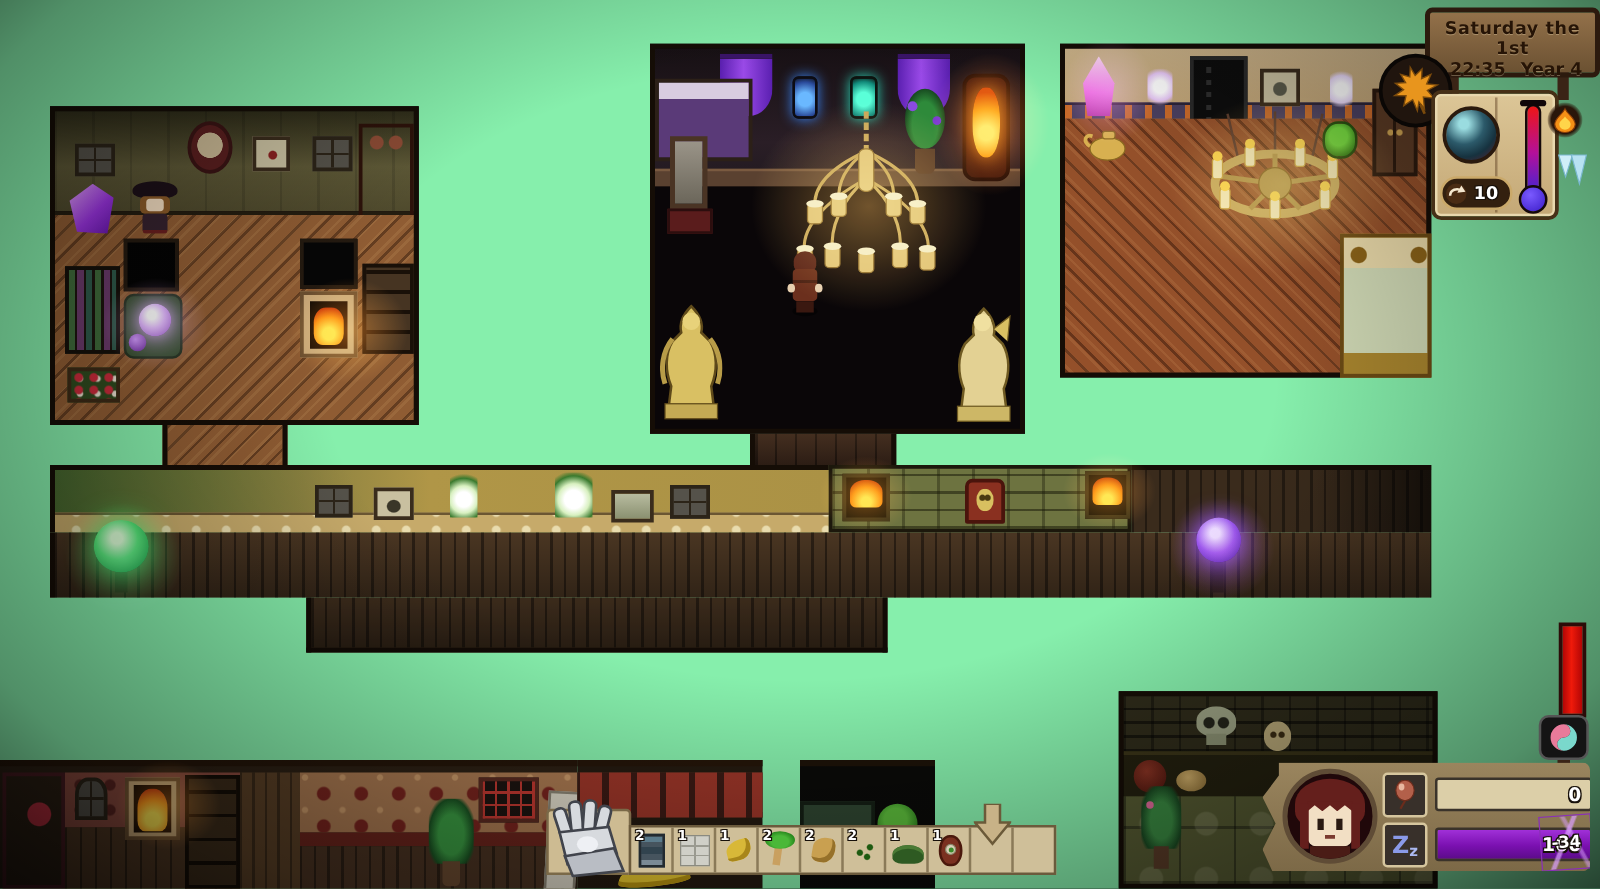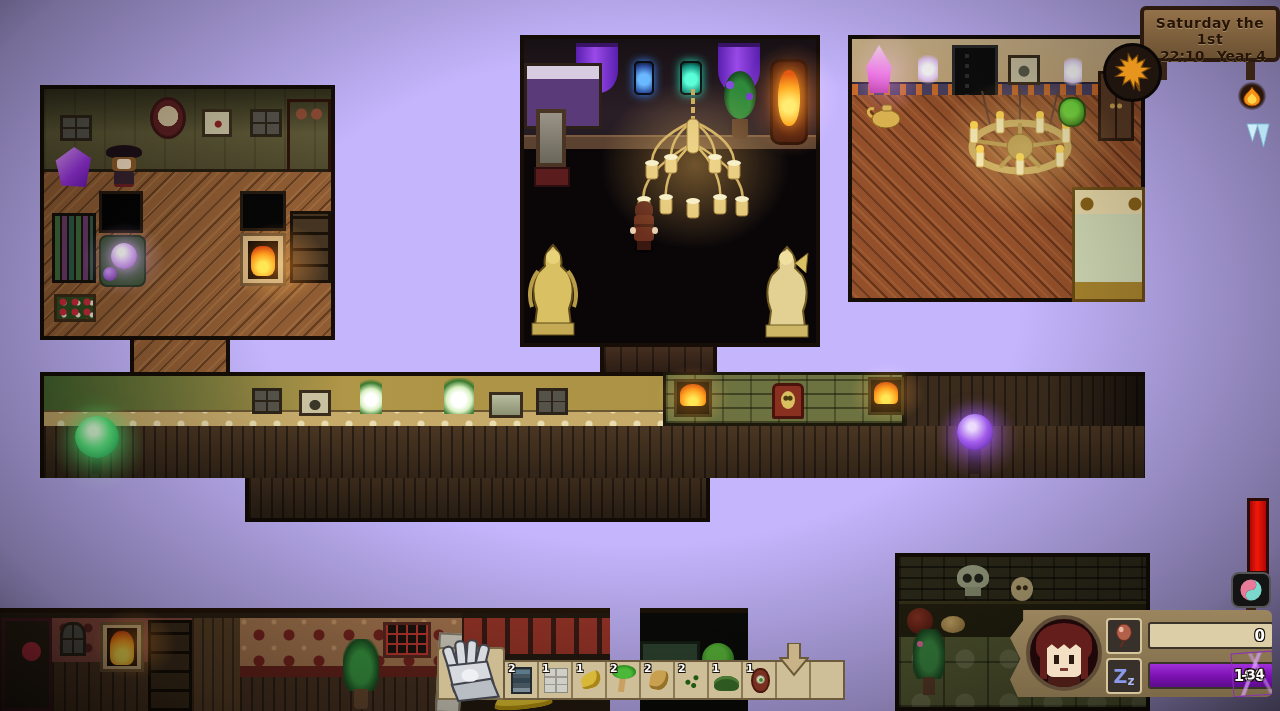--- a/index.html
+++ b/index.html
@@ -1,17 +1,17 @@
 <!DOCTYPE html>
 <html><head>
 <meta charset="utf-8">
 <style>
   html,body{margin:0;padding:0;background:#000;}
   *{box-sizing:border-box;}
-  .stage{position:relative;width:1280px;height:711px;background:#c4b5fd;overflow:hidden;
+  .stage{position:relative;width:1280px;height:711px;background:#86efac;overflow:hidden;
          font-family:"DejaVu Sans",sans-serif;}
   .abs{position:absolute;}
   .rm{border:4px solid #150d06;}
   
   .fl-oak{background-color:#8f5c33;background-image:
     repeating-linear-gradient(135deg, rgba(40,18,6,.42) 0 2px, transparent 2px 13px),
     repeating-linear-gradient(135deg, rgba(255,210,140,.10) 3px 5px, transparent 5px 13px);}
   .fl-red{background-color:#94502a;background-image:
     repeating-linear-gradient(45deg, rgba(40,14,4,.42) 0 2px, transparent 2px 12px),
     repeating-linear-gradient(45deg, rgba(255,200,130,.10) 3px 5px, transparent 5px 12px);}
@@ -341,32 +341,50 @@
     <div class="abs glow" style="left:82px;top:222px;width:85px;height:75px;background:radial-gradient(ellipse, rgba(230,170,255,.42), transparent 70%);"></div>
   </div>
 
   <div class="vignette"></div>
 
   <div class="abs hud" style="left:1158px;top:56px;width:9px;height:24px;background:#3a2416;z-index:19;"></div>
   <div class="abs hud" style="left:1246px;top:56px;width:9px;height:24px;background:#3a2416;z-index:19;"></div>
   <div class="abs hud woodsign" style="left:1140px;top:6px;width:140px;height:56px;">
     <div style="text-align:center;font-size:14px;margin-top:5px;letter-spacing:.5px;">Saturday the 1st</div>
     <div style="display:flex;justify-content:space-between;padding:1px 10px 0 16px;font-size:14px;">
-      <span>22:10</span>
+      <span>22:35</span>
       <span>Year 4</span>
     </div>
   </div>
 
   <div class="abs hud" style="left:1103px;top:43px;width:59px;height:59px;border-radius:50%;background:#20150e;border:3px solid #0a0705;display:flex;align-items:center;justify-content:center;">
     <svg width="44" height="44" viewBox="0 0 60 58" style="transform:rotate(-14deg);">
       <path d="M30 2 L33 12 L42 7 L39 17 L50 15 L43 24 L54 28 L42 31 L47 41 L36 37 L34 50 L30 41 L26 50 L24 37 L13 41 L18 31 L6 28 L17 24 L10 15 L21 17 L18 7 L27 12 Z" fill="#e8951d" stroke="#7a4a0c" stroke-width="1.5"></path>
       <line x1="31" y1="44" x2="33" y2="55" stroke="#7a4a0c" stroke-width="3"></line>
     </svg>
   </div>
 
+  <div class="abs hud book" style="left:1145px;top:72px;width:102px;height:104px;">
+    <div class="abs" style="left:50%;top:3px;bottom:3px;width:2px;background:rgba(90,60,30,.45);"></div>
+    <div class="abs" style="left:6px;top:10px;width:46px;height:46px;border-radius:50%;border:3px solid #2a1a0e;background:radial-gradient(circle at 35% 28%, #9adce0 10%, #2c5a6a 42%, #16323f 68%, #5a2030 100%);"></div>
+    <div class="abs" style="left:4px;top:66px;width:58px;height:27px;background:#33200f;border:2px solid #caa96a;border-radius:14px;display:flex;align-items:center;">
+      <svg width="18" height="18" viewBox="0 0 22 22" style="margin-left:2px;">
+        <circle cx="11" cy="11" r="10" fill="#4a2c14"></circle>
+        <path d="M5 13 C5 7 12 5 16 8" stroke="#f5e8d0" stroke-width="2.5" fill="none"></path>
+        <polygon points="16,3 20,9 12,10" fill="#f5e8d0"></polygon>
+      </svg>
+      <span class="t-outline" style="font-size:14px;margin-left:5px;">10</span>
+    </div>
+
+    <div class="abs" style="left:66px;top:8px;width:24px;height:88px;">
+      <div class="abs" style="left:6px;top:0;width:13px;height:72px;border:2px solid #15080a;border-radius:7px 7px 3px 3px;background:linear-gradient(#ee1515,#b3109a 55%,#4a22d0);"></div>
+      <div class="abs" style="left:2px;top:-3px;width:21px;height:5px;background:#100608;border-radius:3px;"></div>
+      <div class="abs" style="left:1px;bottom:0;width:23px;height:23px;border-radius:50%;border:2px solid #15080a;background:radial-gradient(circle at 38% 32%, #7a5aff, #3b1cc8);"></div>
+    </div>
+  </div>
   <div class="abs hud" style="left:1238px;top:82px;width:28px;height:28px;border-radius:50%;background:radial-gradient(circle,#2a160a 55%,transparent 75%);display:flex;align-items:center;justify-content:center;">
     <svg width="20" height="22" viewBox="0 0 22 22">
       <path d="M11 1 C14 7 20 9 20 15 A9 7 0 0 1 2 15 C2 9 8 7 11 1 Z" fill="#f59016" stroke="#8a3c08"></path>
       <path d="M11 8 C13 11 16 12 16 15 A5 4.5 0 0 1 6 15 C6 12 9 11 11 8 Z" fill="#ffd54a"></path>
     </svg>
   </div>
   <div class="abs hud" style="left:1246px;top:122px;width:24px;height:28px;">
     <svg width="24" height="28" viewBox="0 0 26 28">
       <polygon points="1,1 13,1 7,20" fill="#cfeef8" stroke="#7ab8d0"></polygon>
       <polygon points="12,1 25,1 19,26" fill="#b8e2f2" stroke="#7ab8d0"></polygon>

